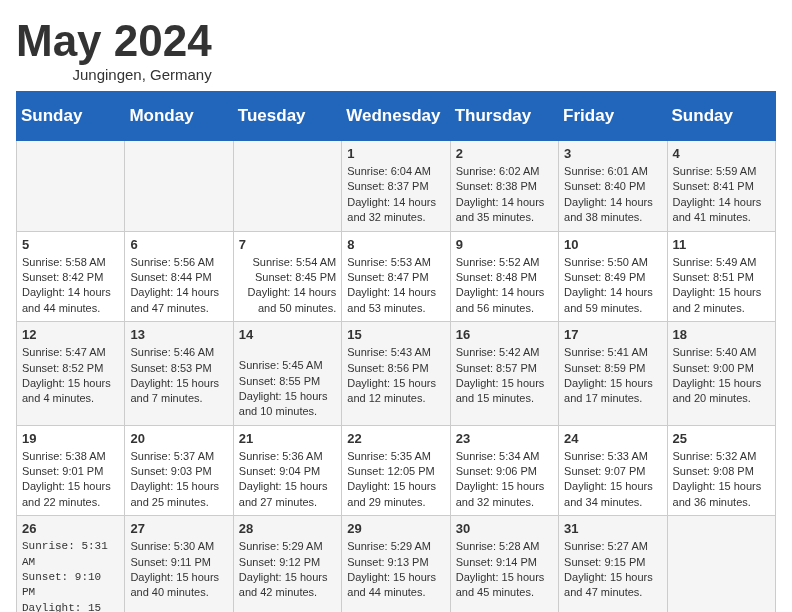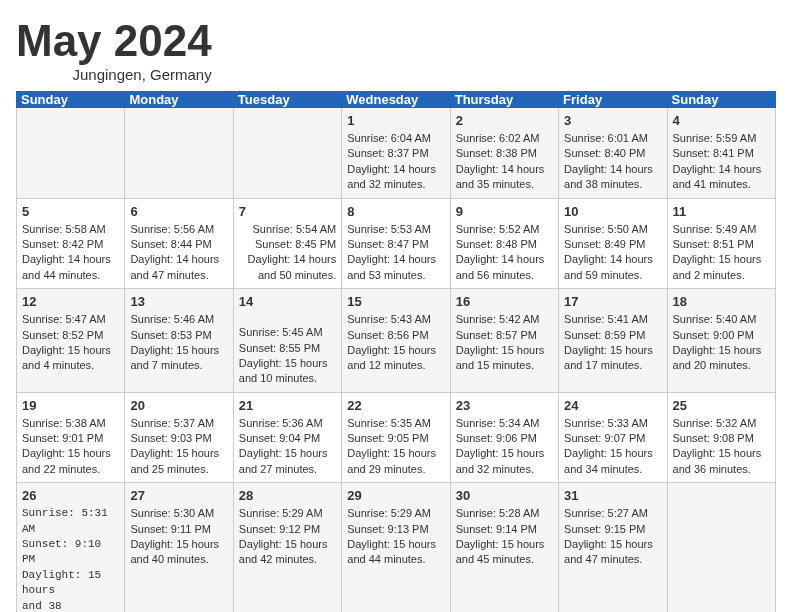--- a/index.html
+++ b/index.html
@@ -50,22 +50,22 @@
     table {
       width: 100%;
       border-collapse: collapse;
       table-layout: fixed;
     }
     thead tr {
       background-color: #2266bb;
       color: #fff;
     }
     thead th {
-      padding: 0 4px;
-      font-size: 13px;
+      padding: 14px 4px;
+      font-size: 17px;
       font-weight: bold;
       text-align: left;
       border: 1px solid #2266bb;
     }
     tbody tr {
       background: #fff;
     }
     tbody tr:nth-child(odd) {
       background: #f5f5f5;
     }
@@ -271,21 +271,21 @@
         <td>
           <span class="day-num">21</span>
           <div class="day-info" style="white-space: pre-line;">Sunrise: 5:36 AM
 Sunset: 9:04 PM
 Daylight: 15 hours
 and 27 minutes.</div>
         </td>
         <td>
           <span class="day-num">22</span>
           <div class="day-info" style="white-space: pre-line;">Sunrise: 5:35 AM
-Sunset: 9:05 PM
+Sunset: 12:05 PM
 Daylight: 15 hours
 and 29 minutes.</div>
         </td>
         <td>
           <span class="day-num">23</span>
           <div class="day-info" style="white-space: pre-line;">Sunrise: 5:34 AM
 Sunset: 9:06 PM
 Daylight: 15 hours
 and 32 minutes.</div>
         </td>

